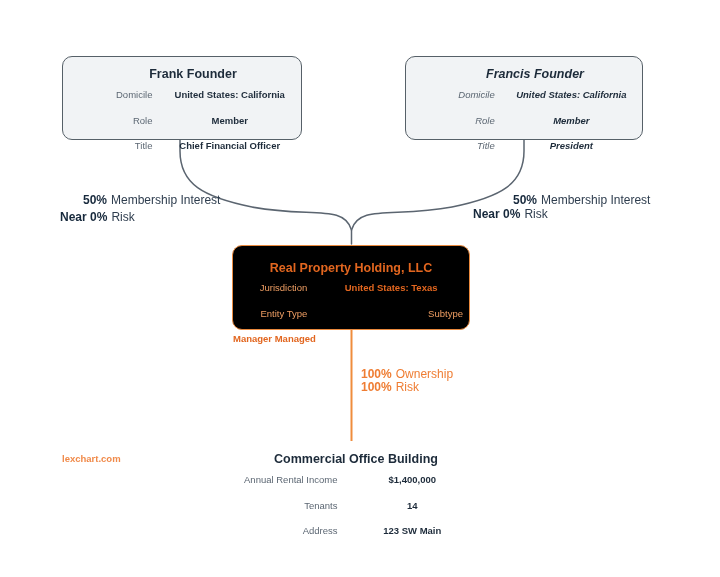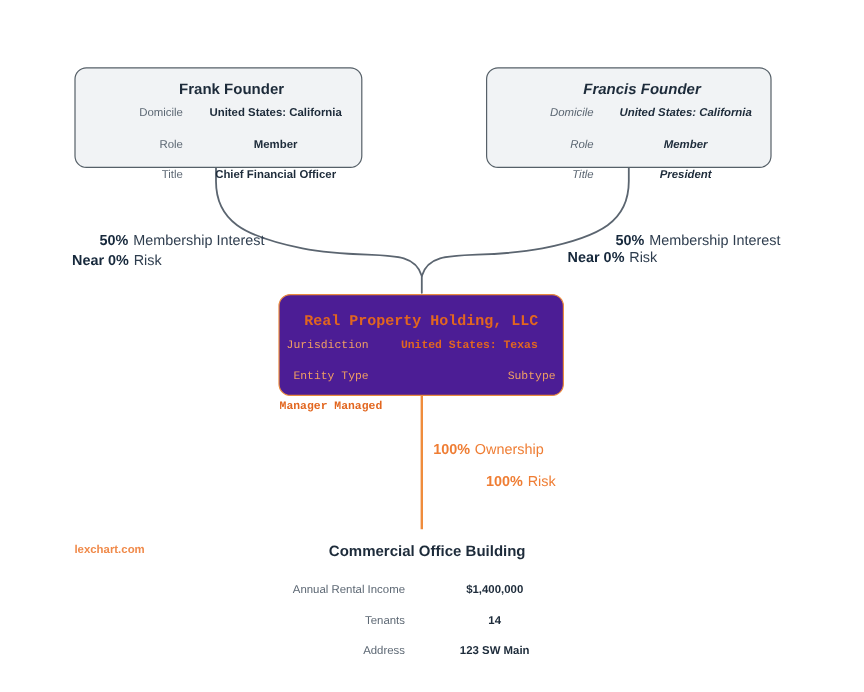--- a/index.html
+++ b/index.html
@@ -8,41 +8,41 @@
   .canvas {
     position:relative; width:720px; height:577px; background:#ffffff;
     overflow:hidden;
   }
   .edges-svg { position:absolute; left:0; top:0; z-index:0; }
 
   .node {
     position:absolute; z-index:1; border-radius:10px;
   }
   .gray-node { background:#f1f3f5; border:1.5px solid #566068;padding-left:22px; }
-  .orange-node { background:#4c1d95; border:1.5px solid #ea8a3e;font-family:Liberation Mono, monospace; }
+  .orange-node { background:#000000; border:1.5px solid #ea8a3e; }
 
   .node-title {
     text-align:center; font-weight:bold; font-size:12.5px; line-height:13px;
     color:#1d2b3a; margin-top:11px; white-space:nowrap;
   }
   .orange-node .node-title { color:#e2661f; margin-top:15px; line-height:14px; }
 
   .rows {
     display:grid; grid-template-columns:34% 66%;
     margin-top:8px; row-gap:14px; font-size:9.5px; line-height:11.5px;
   }
   .orange-node .rows { margin-top:7px; }
   .lbl { text-align:right; color:#5c6773; padding-right:6px; white-space:nowrap; }
   .val { text-align:center; font-weight:bold; color:#1d2b3a; white-space:nowrap; }
   .orange-node .lbl { color:#ef9e63; }
   .orange-node .val { color:#e2661f; }
 
   .plain-node { position:absolute; z-index:1; }
   .plain-node .node-title { margin-top:0; }
-  .plain-node .rows { grid-template-columns:45% 55%; margin-top:20px; }
+  .plain-node .rows { grid-template-columns:45% 55%; margin-top:8px; }
 
   .edge-label {
     position:absolute; z-index:1; font-size:12px; line-height:14px;
     color:#2e3d4e; white-space:nowrap;
   }
   .edge-label .pct { font-weight:bold; color:#17293c; margin-right:4px; }
   .edge-label.orange { color:#ef7d33; }
   .edge-label.orange .pct { color:#ef7d33; }
 
   .watermark {
@@ -55,21 +55,21 @@
   #node-francis  { left:405px; top:56px;  width:238px; height:84px;font-style:italic; }
   #node-holding  { left:232px; top:245px; width:238px; height:85px; }
   #node-building { left:231px; top:453px; width:250px; }
 
   
   #lbl-left-interest  { left:83px;  top:193px; }
   #lbl-left-risk      { left:60px;  top:210px; }
   #lbl-right-interest { left:513px; top:193px; }
   #lbl-right-risk     { left:473px; top:207px; }
   #lbl-down-ownership { left:361px; top:367px; }
-  #lbl-down-risk      { left:361px; top:394px;margin-left:44px; }
+  #lbl-down-risk      { left:361px; top:380px; }
 </style>
 </head>
 <body>
 
 <div class="canvas">
 
   <svg class="edges-svg" width="720" height="577" viewBox="0 0 720 577">
     <path d="M 180 140 L 180 151 C 180 184 203 197 252 207 C 309 218 344 204 351.5 230 L 351.5 244" fill="none" stroke="#5b6570" stroke-width="1.5" stroke-linecap="round"></path>
     <path d="M 524 140 L 524 151 C 524 184 501 197 452 207 C 395 218 359 204 351.5 230" fill="none" stroke="#5b6570" stroke-width="1.5" stroke-linecap="round"></path>
     <path d="M 351.5 330 L 351.5 441" fill="none" stroke="#ef8c3c" stroke-width="2" stroke-linecap="butt"></path>

